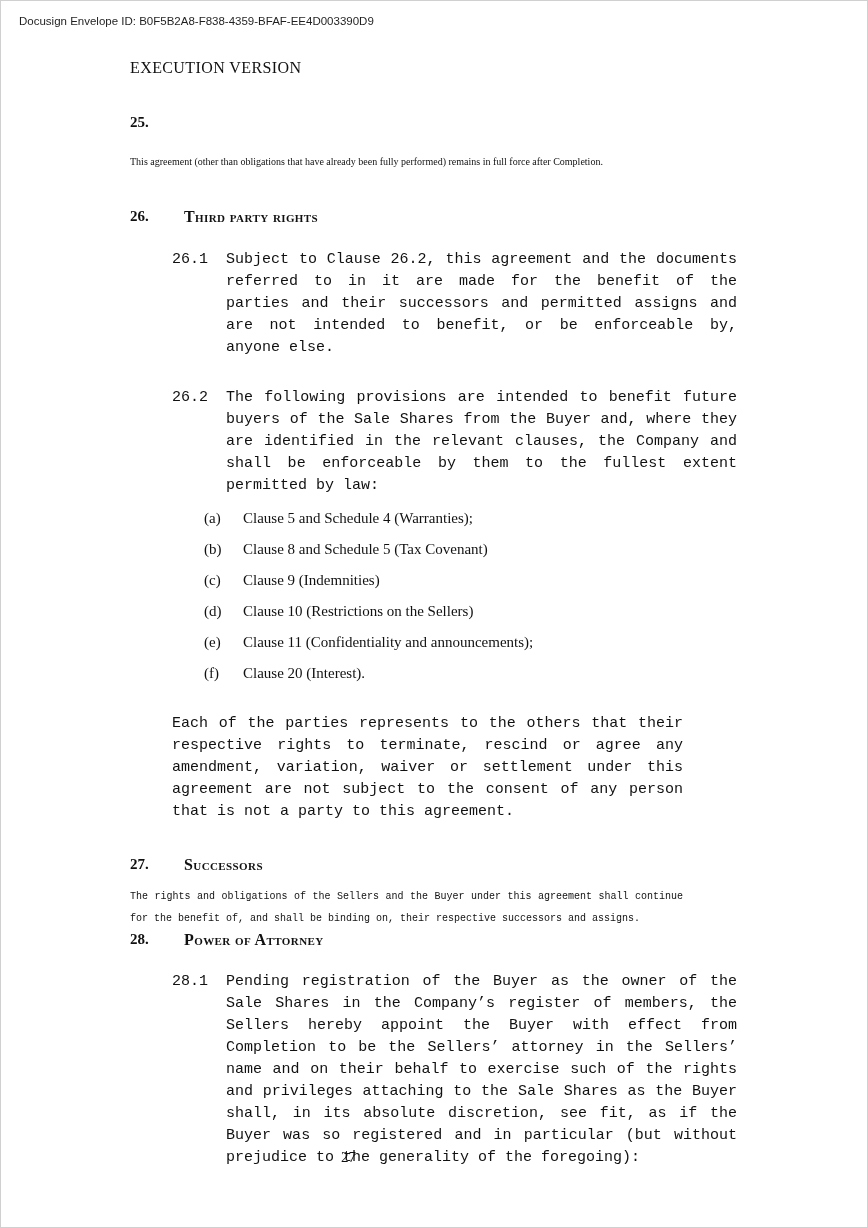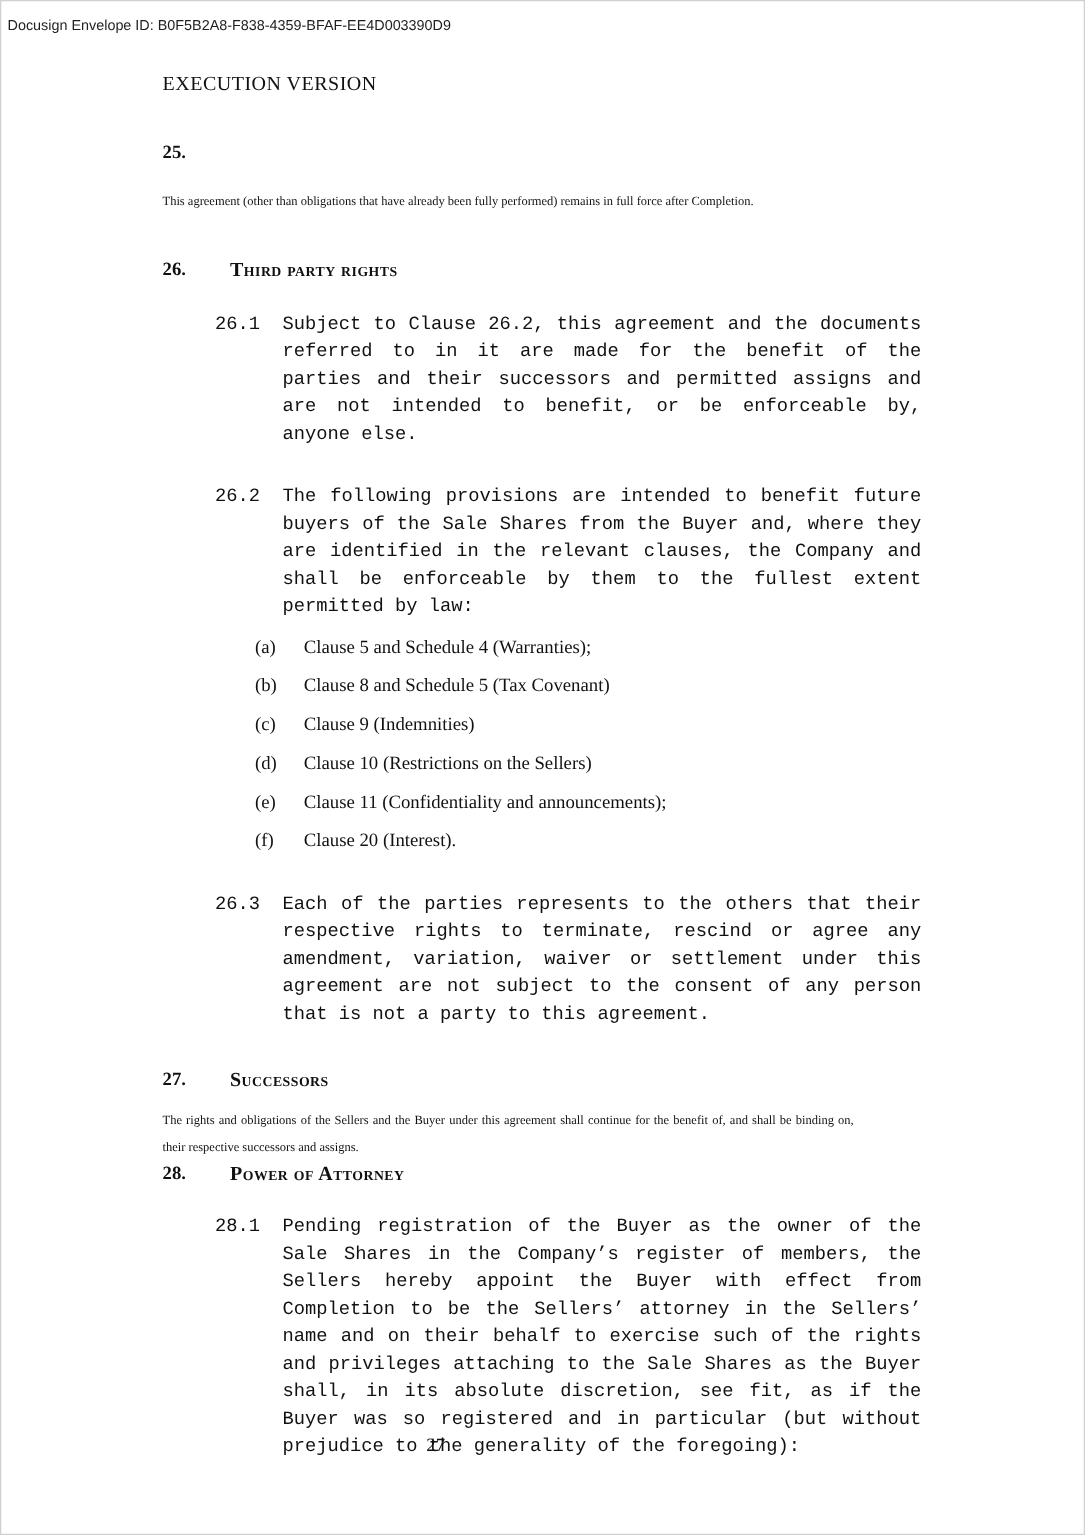--- a/index.html
+++ b/index.html
@@ -8,21 +8,21 @@
   body {
     width: 868px;
     height: 1228px;
     position: relative;
     font-family: "Liberation Serif", serif;
     color: #111111;
     box-shadow: inset 0 0 0 1px #d0d0d0;
     overflow: hidden;
   }
   .docusign-header {
-    padding: 15px 0 0 6px;
+    padding: 15px 0 0 19px;
     font-family: "Liberation Sans", sans-serif;
     font-size: 11.5px;
     line-height: 13px;
     color: #1f1f1f;
   }
   .exec-version {
     margin: 30px 0 0 130px;
     font-size: 16px;
     line-height: 19px;
     letter-spacing: 0.4px;
@@ -68,21 +68,21 @@
   .list-item .item-text { width: 494px; }
   .mt-sec25   { margin-top: 36px; align-items: center; }
   .mt-para25  { margin-top: 19px; }
   .mt-sec26   { margin-top: 34px; }
   .mt-261     { margin-top: 23px; }
   .mt-262     { margin-top: 28px; }
   .mt-list    { margin-top: 10px; }
   .li-gap     { margin-top: 9px; }
   .mt-263     { margin-top: 29px; }
   .mt-sec27   { margin-top: 32px; }
-  .mt-para27  { margin-top: 12px; }
+  .mt-para27  { margin-top: 12px; font-family: Liberation Mono, monospace; }
   .mt-sec28   { }
   .mt-281     { margin-top: 22px; }
   .page-footer {
     position: absolute;
     bottom: 62px;
     left: 0;
     width: 697px;
     text-align: center;
     font-size: 15px;
   }
@@ -135,21 +135,20 @@
   <div class="list-item li-gap">
     <span class="marker">(e)</span>
     <span class="item-text">Clause 11 (Confidentiality and announcements);</span>
   </div>
   <div class="list-item li-gap">
     <span class="marker">(f)</span>
     <span class="item-text">Clause 20 (Interest).</span>
   </div>
 
   <div class="subclause mt-263">
-    <span class="sub-number">26.3</span>
     <span class="sub-text">Each of the parties represents to the others that their respective rights to terminate, rescind or agree any amendment, variation, waiver or settlement under this agreement are not subject to the consent of any person that is not a party to this agreement.</span>
   </div>
 
   <div class="sec-heading-row mt-sec27">
     <span class="sec-number">27.</span>
     <span class="sec-heading">Successors</span>
   </div>
   <div class="sec-para mt-para27">The rights and obligations of the Sellers and the Buyer under this agreement shall continue for the benefit of, and shall be binding on, their respective successors and assigns.</div>
 
   <div class="sec-heading-row mt-sec28">

